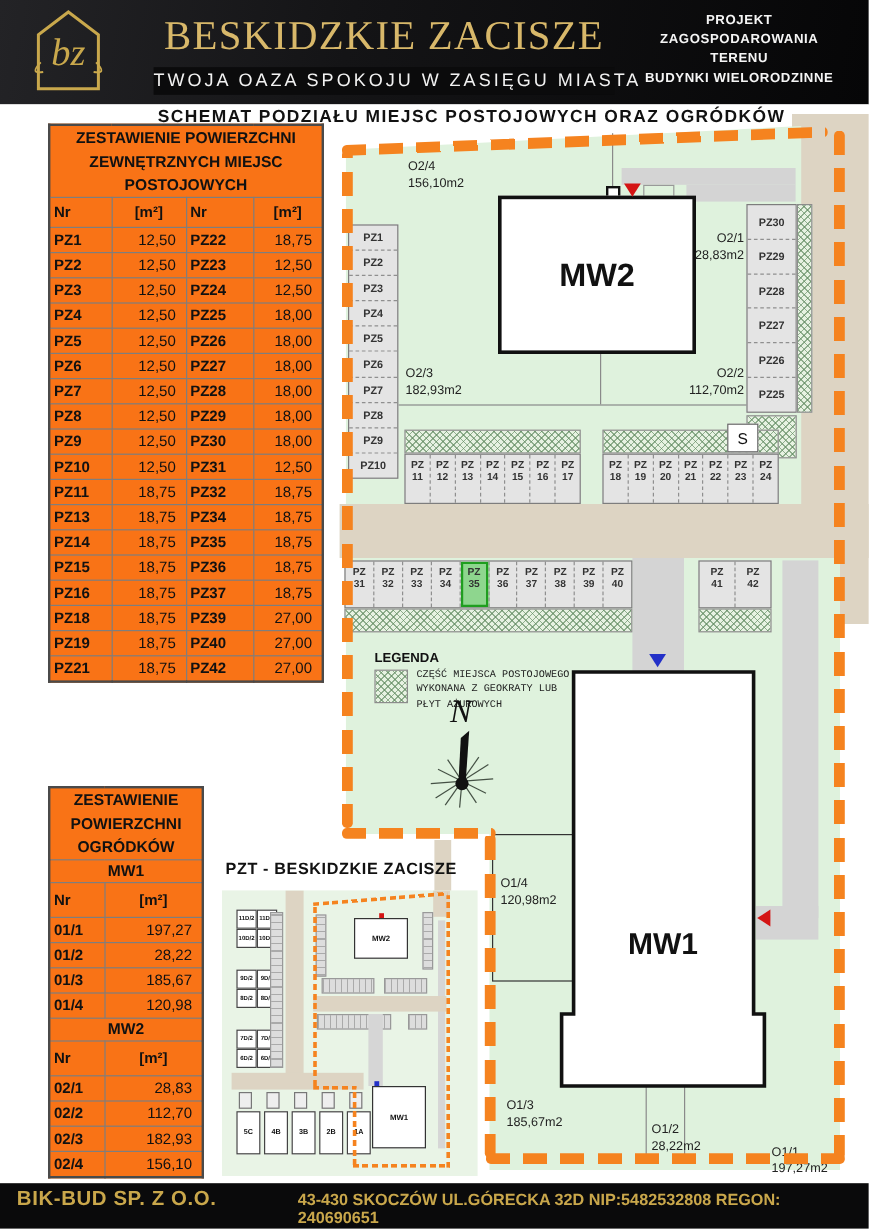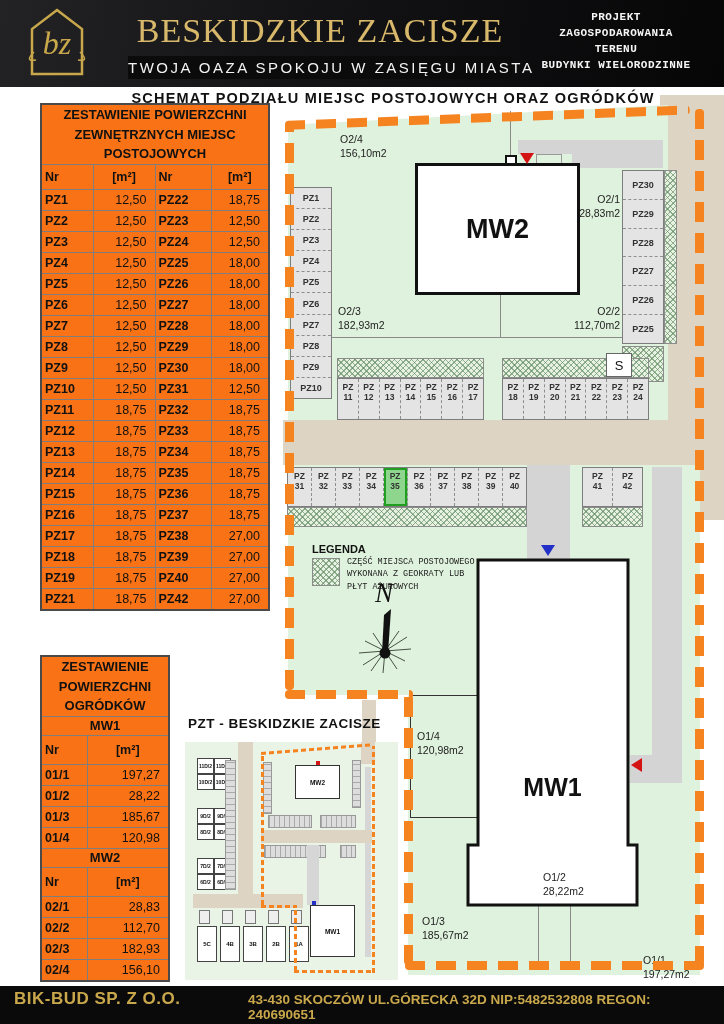--- a/index.html
+++ b/index.html
@@ -11,21 +11,21 @@
   #header{position:absolute;left:0;top:0;width:724px;height:87px;
           background:linear-gradient(100deg,#232326 0%,#141416 40%,#060607 100%);}
   #logo{position:absolute;left:26px;top:4px;}
   #hdr-title{position:absolute;left:120px;top:12px;width:400px;text-align:center;
              font-family:"Liberation Serif",serif;font-size:34px;letter-spacing:1px;
              color:#d8b86a;white-space:nowrap;}
   #hdr-sub{position:absolute;left:128px;top:56px;width:384px;text-align:center;
            font-size:15px;letter-spacing:2.5px;color:#f2f2f2;background:#0b0b0c;
            padding:3px 0;white-space:nowrap;}
   #hdr-right{position:absolute;right:8px;top:10px;width:200px;text-align:center;
-             font-size:11px;font-weight:bold;letter-spacing:.5px;color:#f5f5f5;line-height:1.45;font-family:Liberation Mono, monospace;}
+             font-size:11px;font-weight:bold;letter-spacing:.5px;color:#f5f5f5;line-height:1.45;}
 
   
   #subheader{position:absolute;left:0;top:87px;width:724px;height:24px;background:#fff;
              text-align:center;padding-left:62px;box-sizing:border-box;
              font-size:14.5px;font-weight:bold;letter-spacing:1.2px;line-height:23px;white-space:nowrap;}
 
   
   table{border-collapse:collapse;background:#f97316;table-layout:fixed;}
   td,th{border:1px solid #7e7e7e;font-size:12.5px;padding:0 3px;height:20px;}
   .outer{border:2px solid #4a4a4a;}
@@ -197,26 +197,20 @@
         <td class="nr">PZ31</td>
         <td class="val">12,50</td>
       </tr>
       <tr>
         <td class="nr">PZ11</td>
         <td class="val">18,75</td>
         <td class="nr">PZ32</td>
         <td class="val">18,75</td>
       </tr>
       <tr>
-        <td class="nr">PZ12</td>
-        <td class="val">18,75</td>
-        <td class="nr">PZ33</td>
-        <td class="val">18,75</td>
-      </tr>
-      <tr>
         <td class="nr">PZ13</td>
         <td class="val">18,75</td>
         <td class="nr">PZ34</td>
         <td class="val">18,75</td>
       </tr>
       <tr>
         <td class="nr">PZ14</td>
         <td class="val">18,75</td>
         <td class="nr">PZ35</td>
         <td class="val">18,75</td>
@@ -225,26 +219,20 @@
         <td class="nr">PZ15</td>
         <td class="val">18,75</td>
         <td class="nr">PZ36</td>
         <td class="val">18,75</td>
       </tr>
       <tr>
         <td class="nr">PZ16</td>
         <td class="val">18,75</td>
         <td class="nr">PZ37</td>
         <td class="val">18,75</td>
-      </tr>
-      <tr>
-        <td class="nr">PZ17</td>
-        <td class="val">18,75</td>
-        <td class="nr">PZ38</td>
-        <td class="val">27,00</td>
       </tr>
       <tr>
         <td class="nr">PZ18</td>
         <td class="val">18,75</td>
         <td class="nr">PZ39</td>
         <td class="val">27,00</td>
       </tr>
       <tr>
         <td class="nr">PZ19</td>
         <td class="val">18,75</td>
@@ -461,21 +449,21 @@
     <div>112,70m2</div>
   </div>
   <div class="abs glabel" style="left:134px;top:635px;">
     <div>O1/4</div>
     <div>120,98m2</div>
   </div>
   <div class="abs glabel" style="left:139px;top:820px;">
     <div>O1/3</div>
     <div>185,67m2</div>
   </div>
-  <div class="abs glabel" style="left:260px;top:776px;">
+  <div class="abs glabel" style="left:260px;top:840px;">
     <div>O1/2</div>
     <div>28,22m2</div>
   </div>
   <div class="abs glabel" style="left:360px;top:815px;margin-top:44px;">
     <div>O1/1</div>
     <div>197,27m2</div>
   </div>
 
   <div class="abs" id="legend-title" style="left:29px;top:448px;">LEGENDA</div>
   <div class="abs hatch" style="left:29px;top:463px;width:28px;height:28px;"></div>

